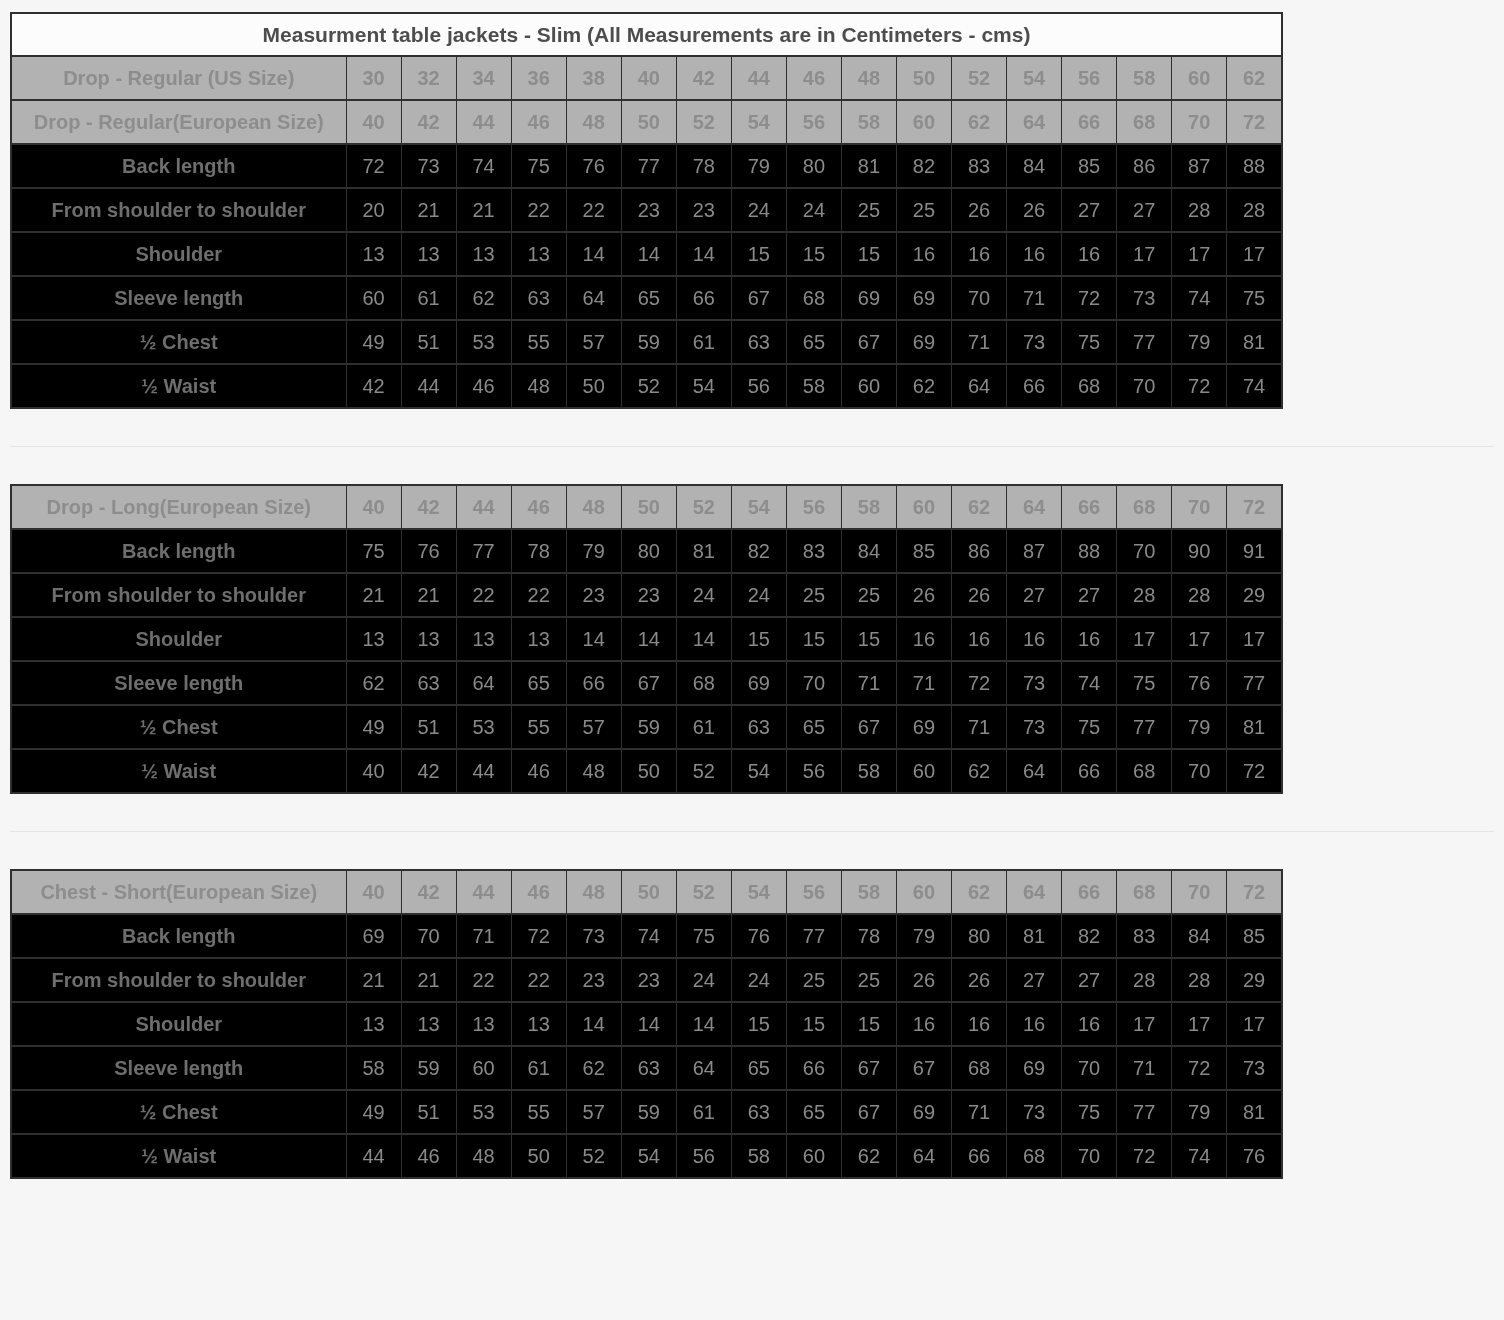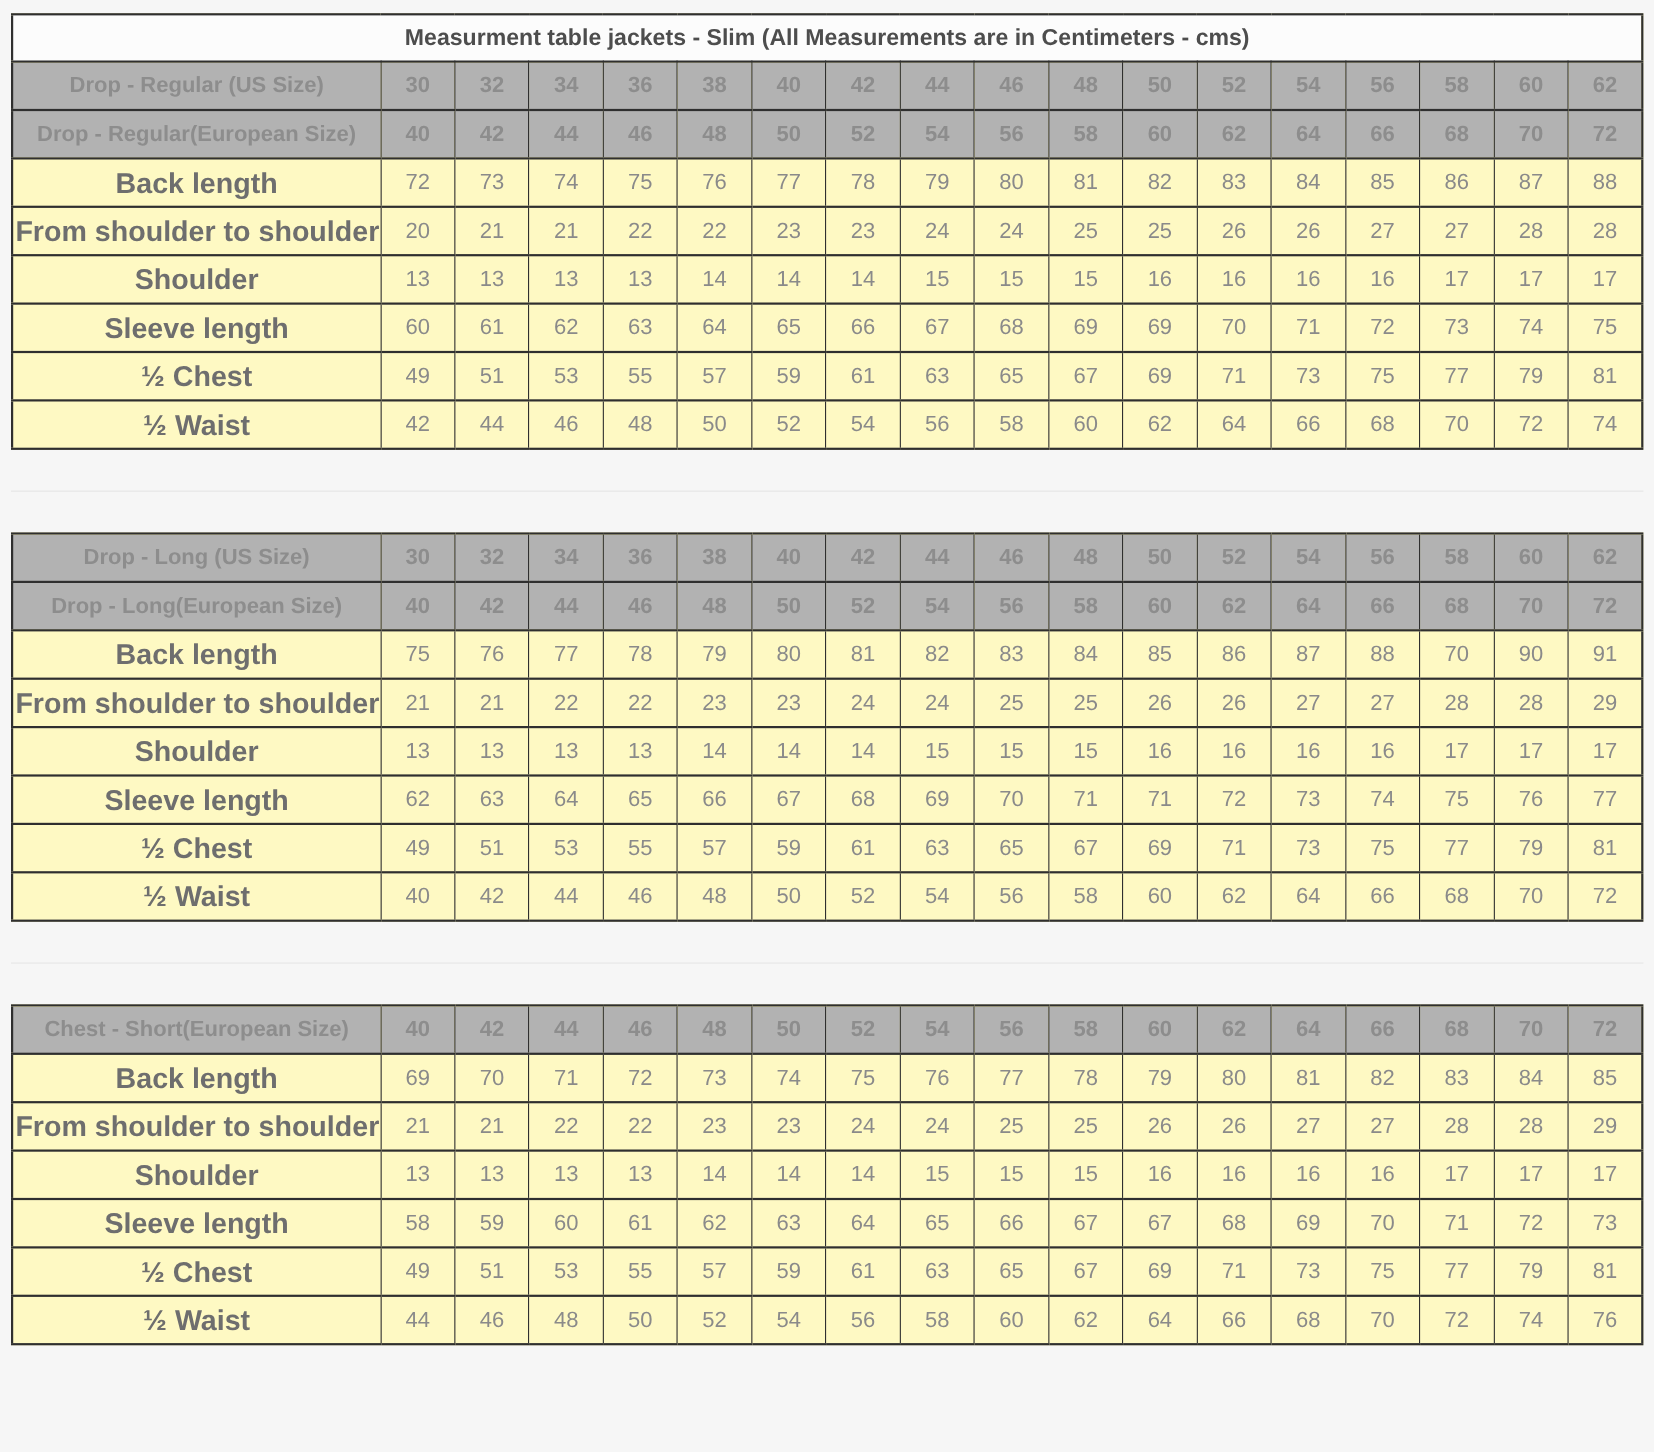--- a/index.html
+++ b/index.html
@@ -6,22 +6,22 @@
   body{
     width:1504px;height:1320px;
     background:#f6f6f6;
     font-family:"Liberation Sans", sans-serif;
     -webkit-font-smoothing:antialiased;
   }
   .wrap{padding:12px 10px 0 10px;}
   table{
     border-collapse:collapse;
     table-layout:fixed;
-    width:1484px;
-    background:#fef9c3;
+    width:1273px;
+    background:#000000;
     border:2px solid #2f2f2f;
   }
   col.c-label{width:335px;}
   td{
     border:1px solid #2f2f2f;
     border-top-width:2px;
     border-bottom-width:2px;
     height:42px;
     text-align:center;
     vertical-align:middle;
@@ -38,21 +38,21 @@
   }
   tr.hdr td{
     background:#b2b2b2;
     color:#8d8d8d;
     font-weight:bold;
     font-size:20px;
   }
   td.rowlabel{
     color:#6e6e6e;
     font-weight:bold;
-    font-size:26px;
+    font-size:20px;
   }
   td.val{
     color:#8a8a8a;
     font-size:20px;
   }
   .gap{
     height:75px;
     width:1484px;
     position:relative;
   }
@@ -271,40 +271,20 @@
         <col>
         <col>
         <col>
         <col>
         <col>
         <col>
         <col>
         <col>
       </colgroup>
       <tbody>
-        <tr class="hdr">
-          <td>Drop - Long (US Size)</td>
-          <td>30</td>
-          <td>32</td>
-          <td>34</td>
-          <td>36</td>
-          <td>38</td>
-          <td>40</td>
-          <td>42</td>
-          <td>44</td>
-          <td>46</td>
-          <td>48</td>
-          <td>50</td>
-          <td>52</td>
-          <td>54</td>
-          <td>56</td>
-          <td>58</td>
-          <td>60</td>
-          <td>62</td>
-        </tr>
         <tr class="hdr">
           <td>Drop - Long(European Size)</td>
           <td>40</td>
           <td>42</td>
           <td>44</td>
           <td>46</td>
           <td>48</td>
           <td>50</td>
           <td>52</td>
           <td>54</td>

